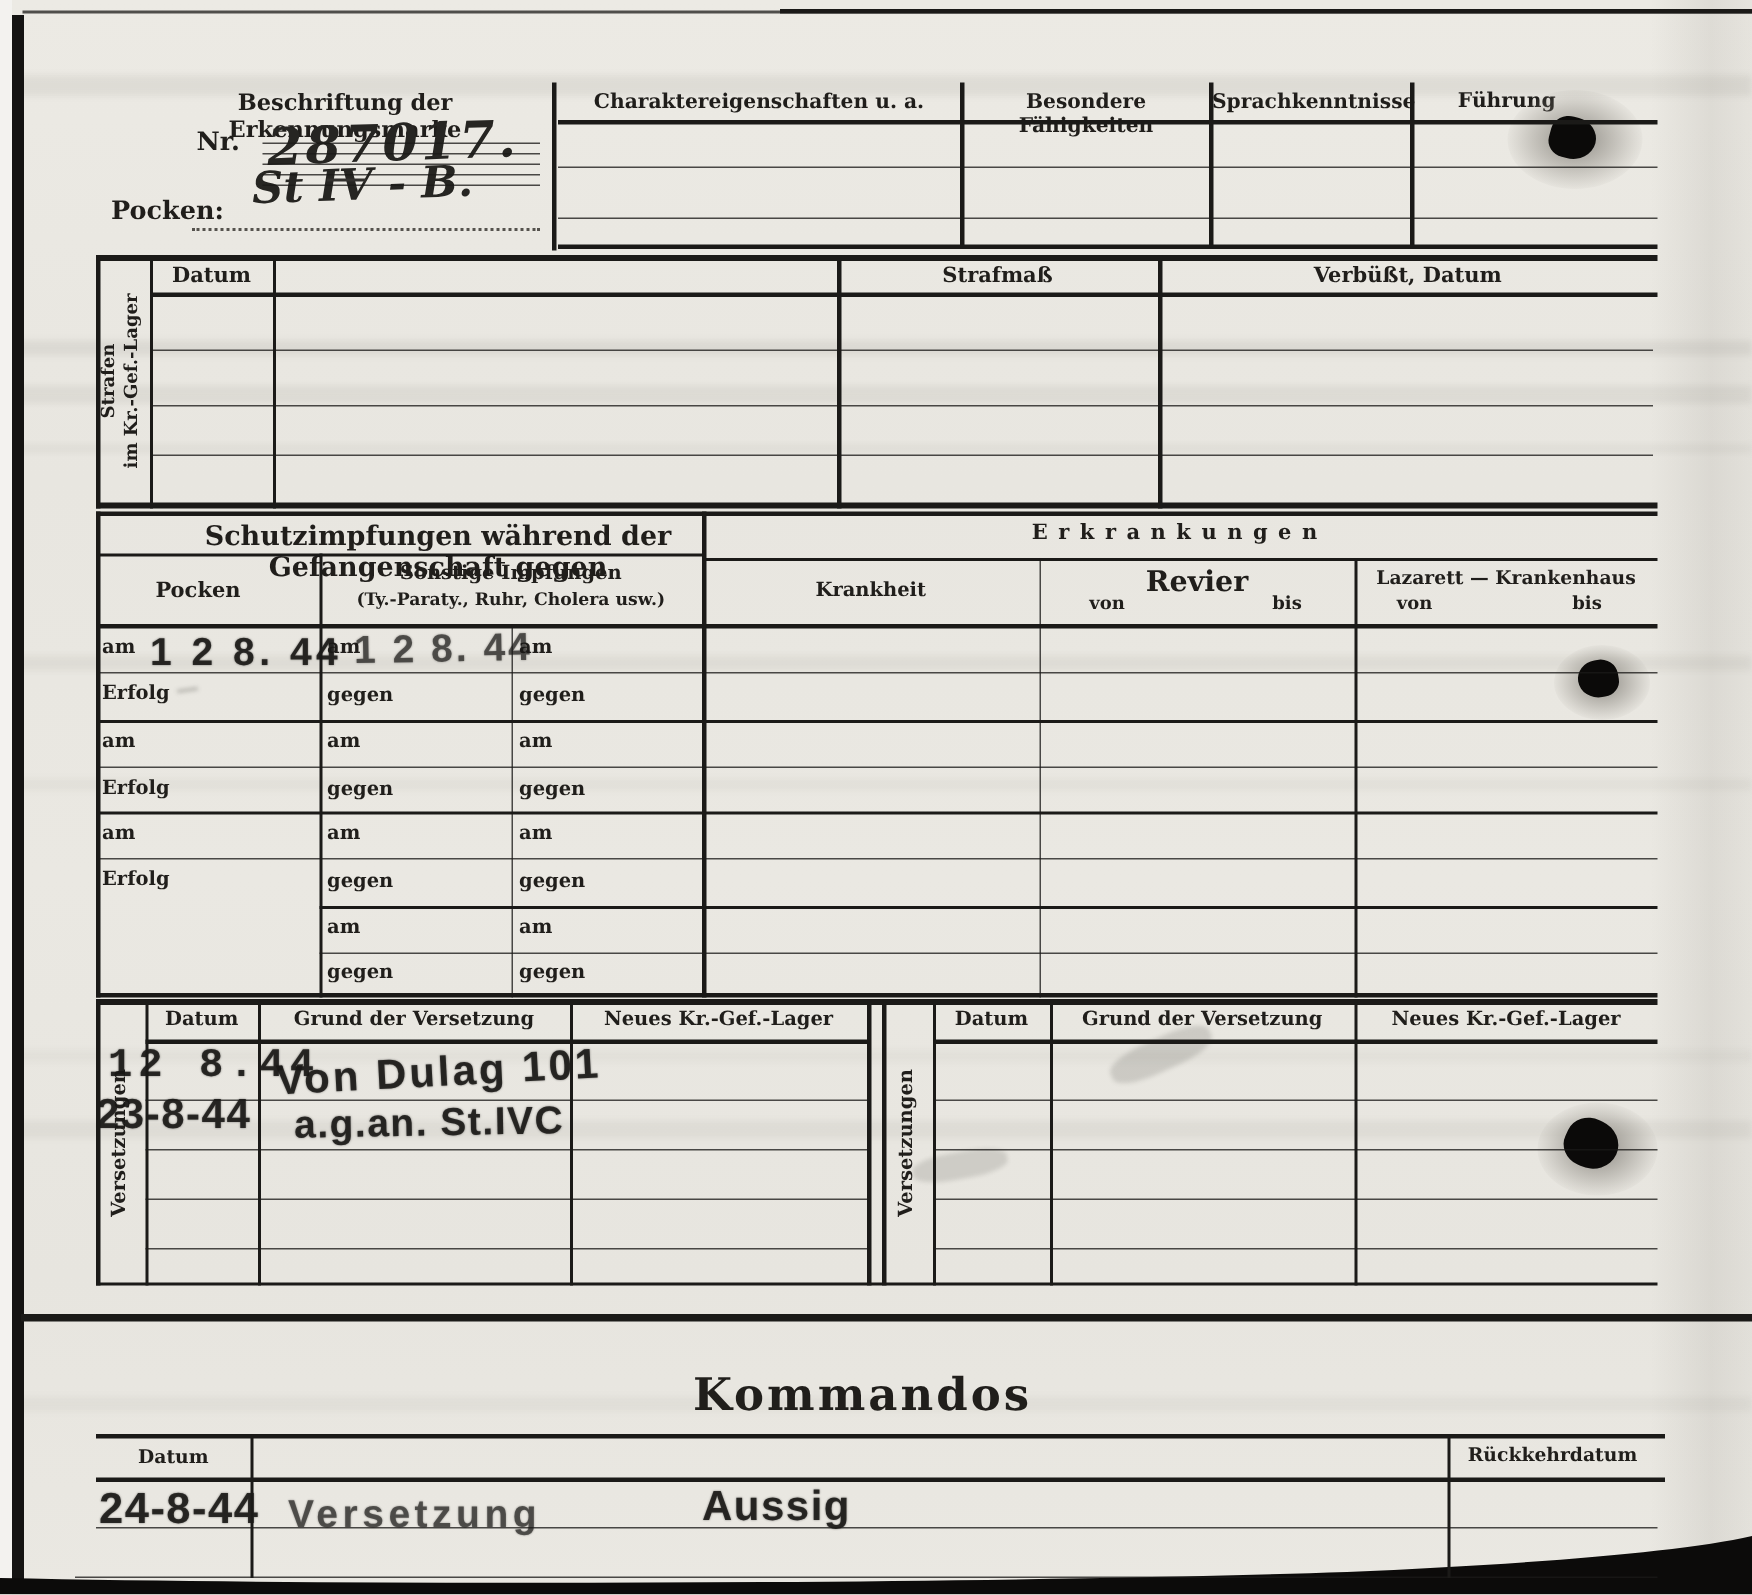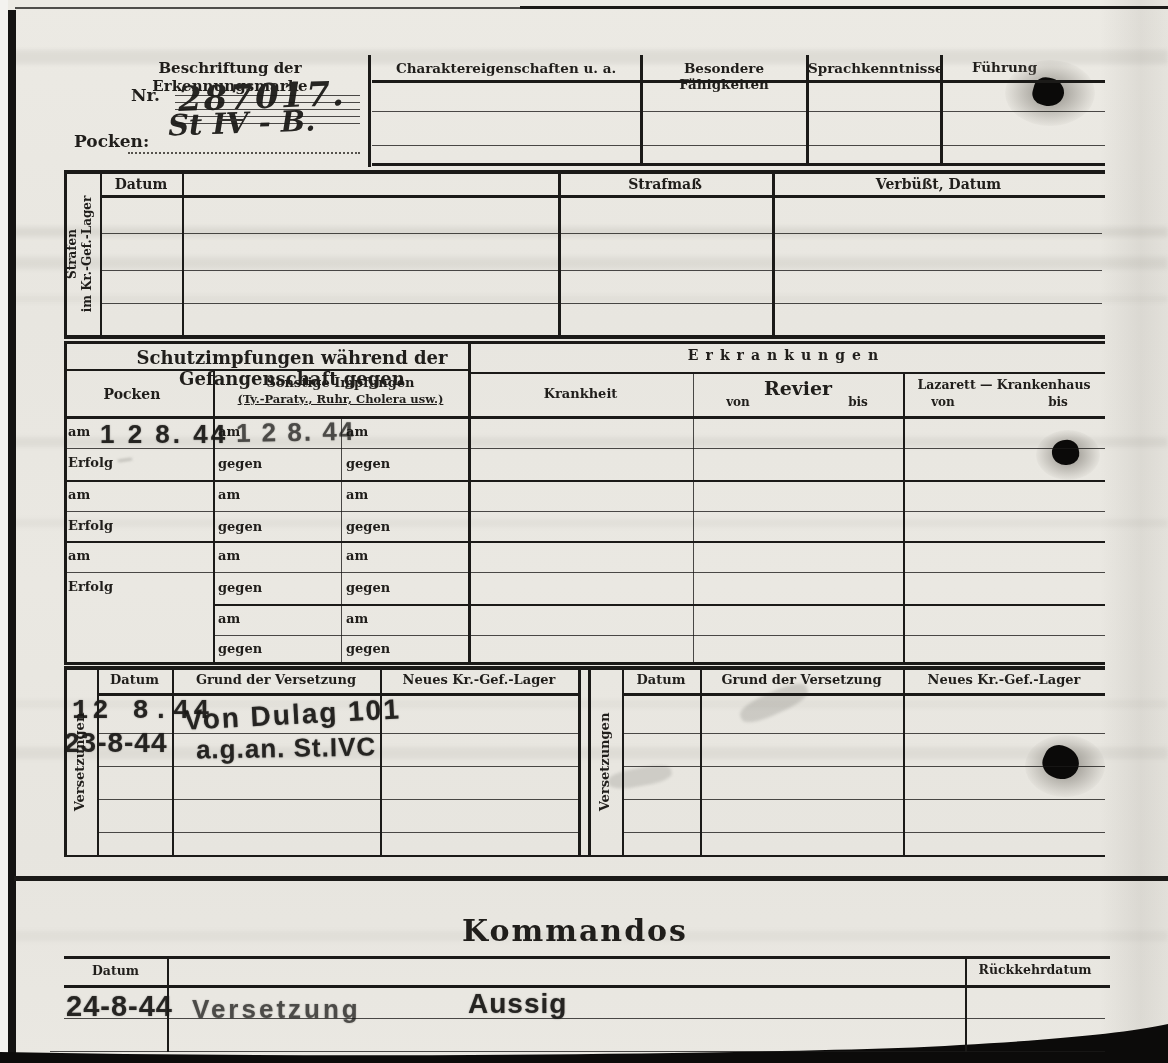--- a/index.html
+++ b/index.html
@@ -69,21 +69,21 @@
     <span style="display:block;">im Kr.-Gef.-Lager</span>
   </div>
   <div class="abs frak ctr" style="left:100px;top:176px;width:82px;font-size:14px;">Datum</div>
   <div class="abs frak ctr" style="left:558px;top:176px;width:214px;font-size:14px;">Strafmaß</div>
   <div class="abs frak ctr" style="left:772px;top:176px;width:333px;font-size:14px;">Verbüßt, Datum</div>
 
   <div class="abs frak ctr" style="left:64px;top:347px;width:456px;font-size:18px;">Schutzimpfungen während der Gefangenschaft gegen</div>
   <div class="abs frak ctr" style="left:468px;top:347px;width:637px;font-size:14px;letter-spacing:7px;">Erkrankungen</div>
   <div class="abs frak ctr" style="left:64px;top:386px;width:136px;font-size:14px;">Pocken</div>
   <div class="abs frak ctr" style="left:213px;top:375px;width:255px;font-size:13px;">Sonstige Impfungen</div>
-  <div class="abs frak ctr" style="left:213px;top:392px;width:255px;font-size:11.5px;text-decoration:underline;">(Ty.-Paraty., Ruhr, Cholera usw.)</div>
+  <div class="abs frak ctr" style="left:213px;top:392px;width:255px;font-size:11.5px;">(Ty.-Paraty., Ruhr, Cholera usw.)</div>
   <div class="abs frak ctr" style="left:468px;top:386px;width:225px;font-size:13px;">Krankheit</div>
   <div class="abs frak ctr" style="left:693px;top:377px;width:210px;font-size:19px;">Revier</div>
   <div class="abs frak ctr" style="left:703px;top:395px;width:70px;font-size:12px;">von</div>
   <div class="abs frak ctr" style="left:823px;top:395px;width:70px;font-size:12px;">bis</div>
   <div class="abs frak ctr" style="left:903px;top:377px;width:202px;font-size:12.5px;">Lazarett — Krankenhaus</div>
   <div class="abs frak ctr" style="left:908px;top:395px;width:70px;font-size:12px;">von</div>
   <div class="abs frak ctr" style="left:1023px;top:395px;width:70px;font-size:12px;">bis</div>
 
   <div class="abs frak lbl" style="left:68px;top:424px;">am</div>
   <div class="abs frak lbl" style="left:218px;top:424px;">am</div>

